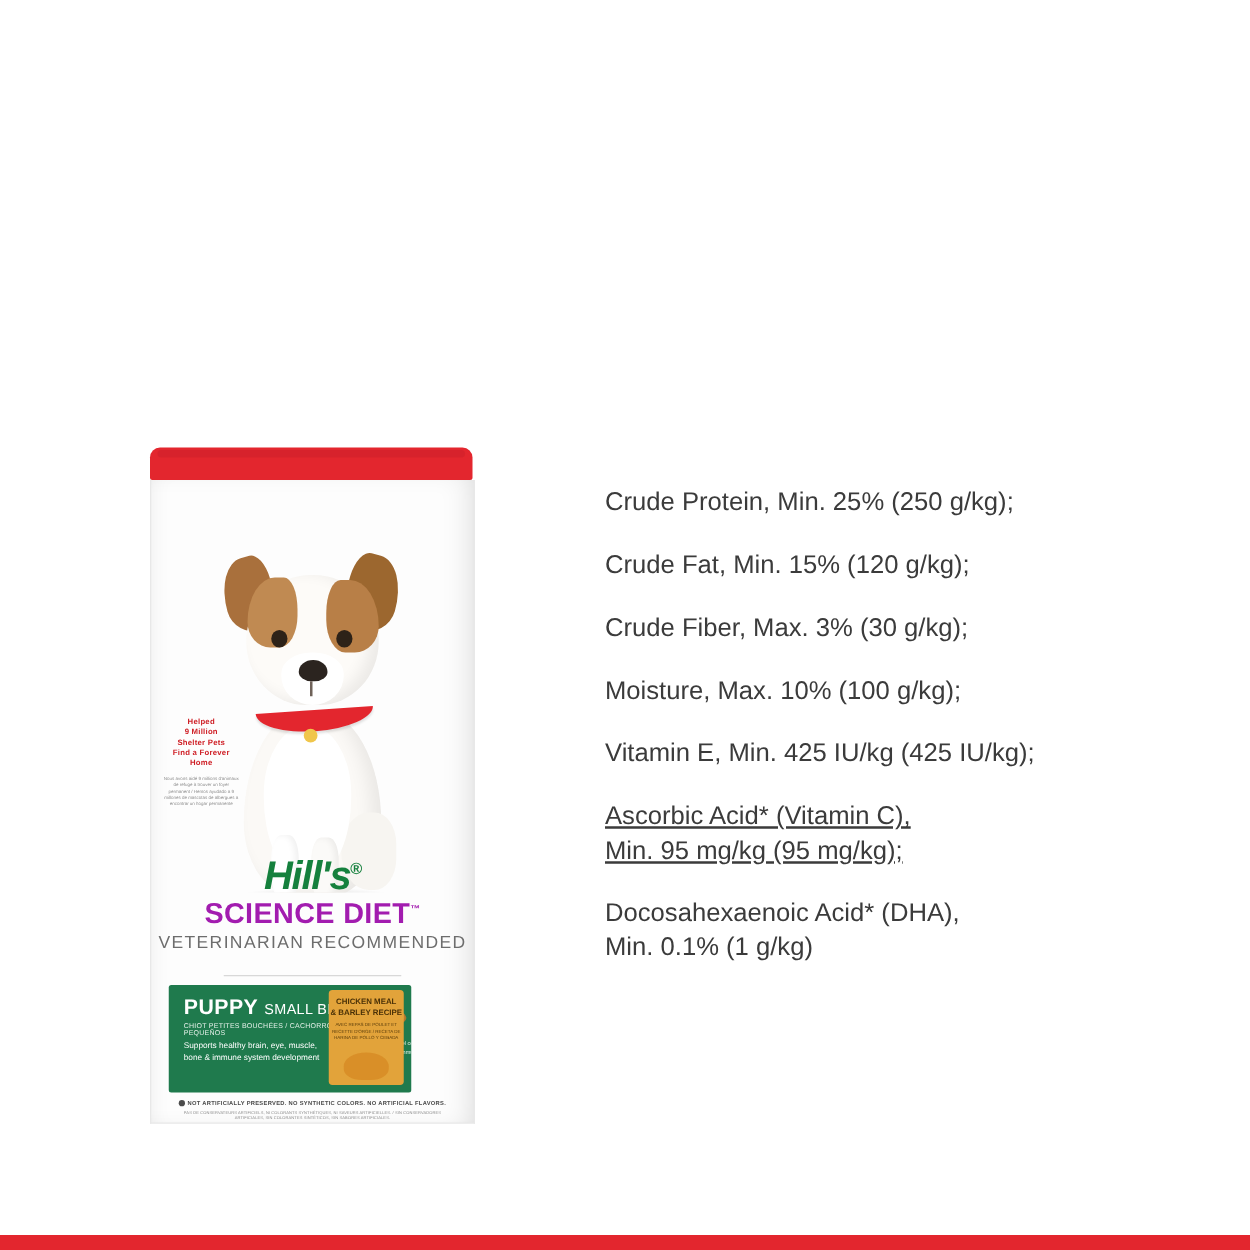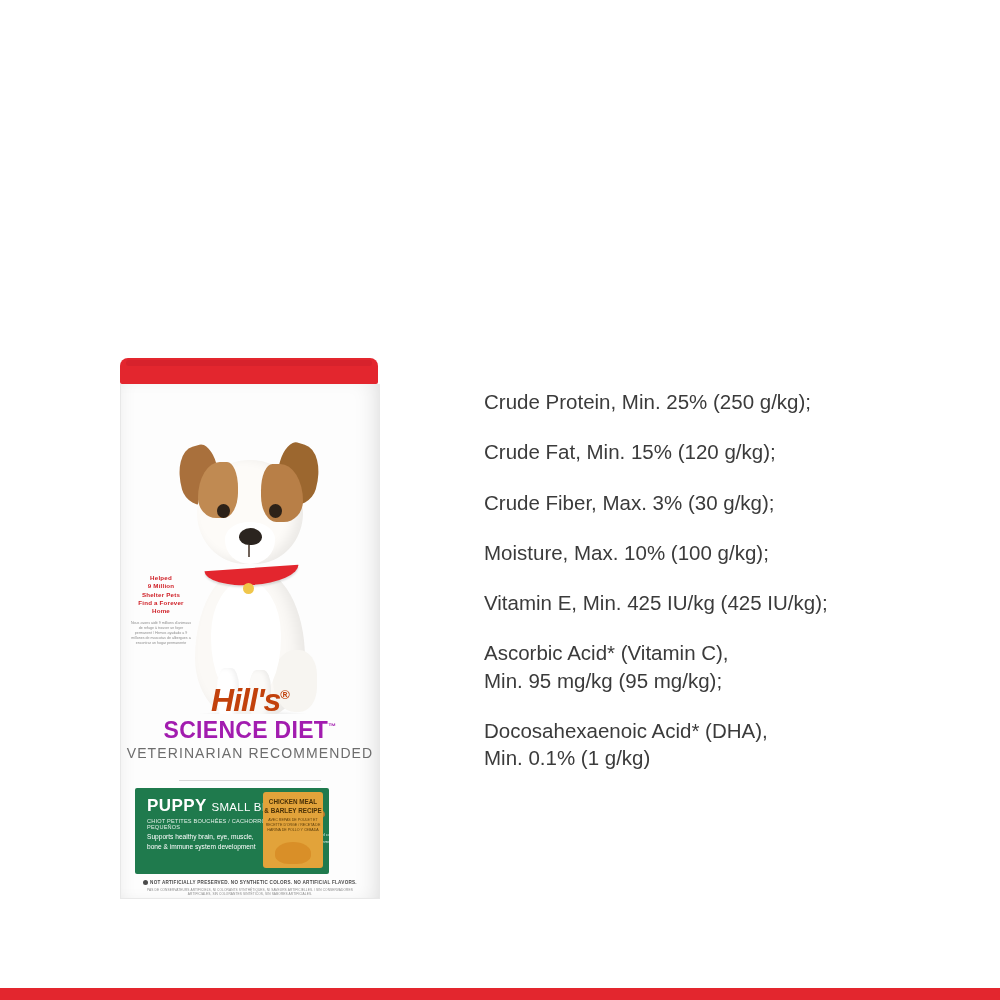--- a/index.html
+++ b/index.html
@@ -327,21 +327,21 @@
 
   
   .brand {
     position: absolute;
     left: 0;
     top: 300px;
     width: 258px;
     text-align: center;
   }
   .brand .hills {
-    color: #c2410c;
+    color: #15803d;
     font-size: 32px;
     font-weight: 700;
     font-style: italic;
     letter-spacing: -1px;
     line-height: 1;
   }
   .brand .hills sup {
     font-size: 13px;
     font-style: normal;
   }
@@ -597,21 +597,21 @@
 
     </div>
   </div>
 
   <div class="analysis">
     <div class="row" style="white-space:pre-line;">Crude Protein, Min. 25% (250 g/kg);</div>
     <div class="row" style="white-space:pre-line;">Crude Fat, Min. 15% (120 g/kg);</div>
     <div class="row" style="white-space:pre-line;">Crude Fiber, Max. 3% (30 g/kg);</div>
     <div class="row" style="white-space:pre-line;">Moisture, Max. 10% (100 g/kg);</div>
     <div class="row" style="white-space:pre-line;">Vitamin E, Min. 425 IU/kg (425 IU/kg);</div>
-    <div class="row" style="white-space:pre-line;">Ascorbic Acid* (Vitamin C),
+    <div class="row" style="white-space:pre-line;text-decoration:underline;">Ascorbic Acid* (Vitamin C),
 Min. 95 mg/kg (95 mg/kg);</div>
     <div class="row" style="white-space:pre-line;">Docosahexaenoic Acid* (DHA),
 Min. 0.1% (1 g/kg)</div>
   </div>
 
 
   <div class="bottom-bar"></div>
 </div>
 
 </body></html>

